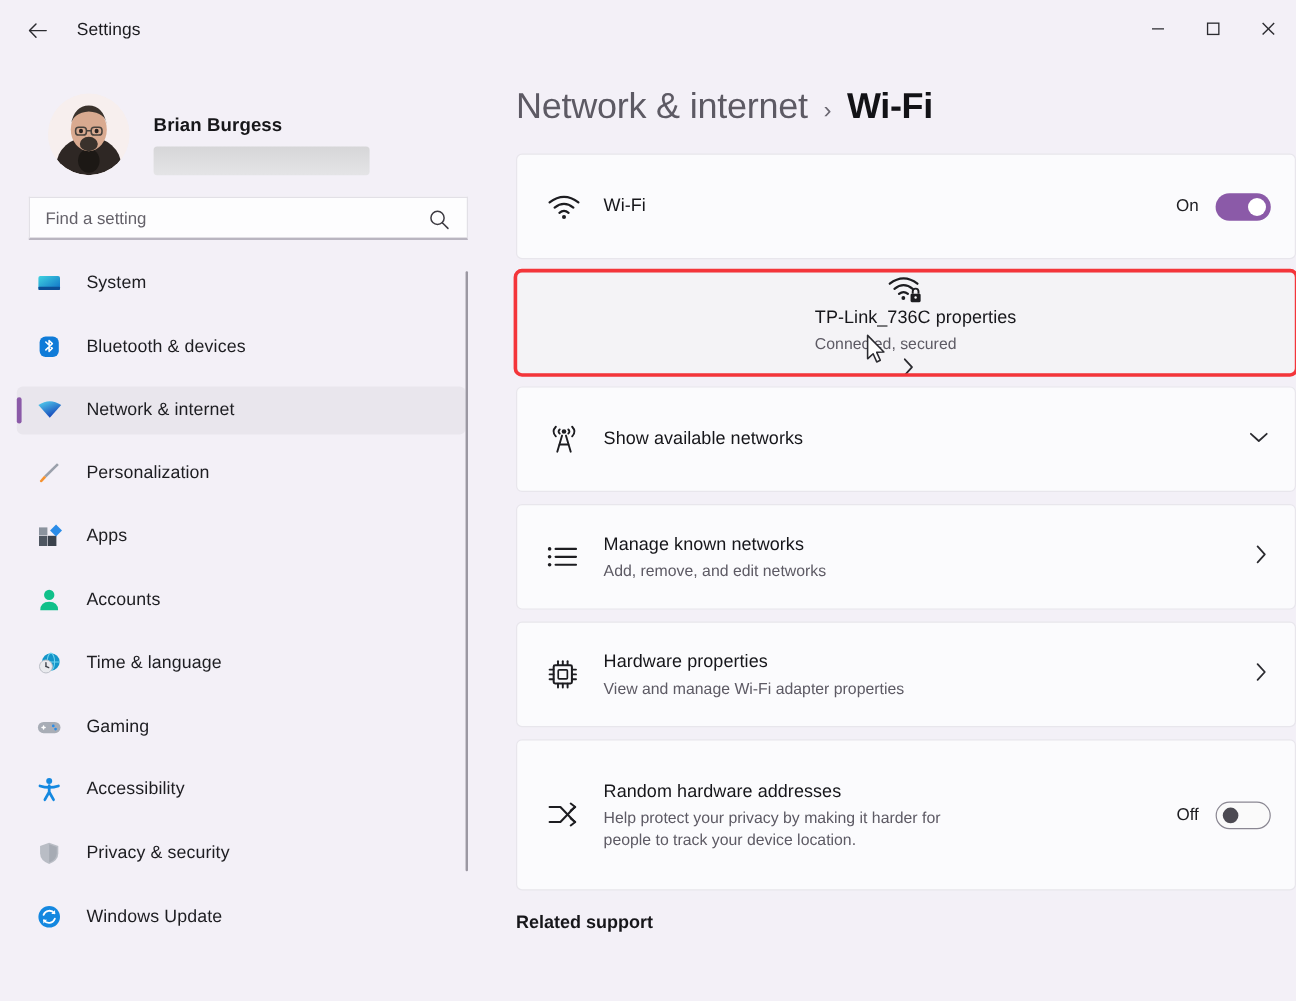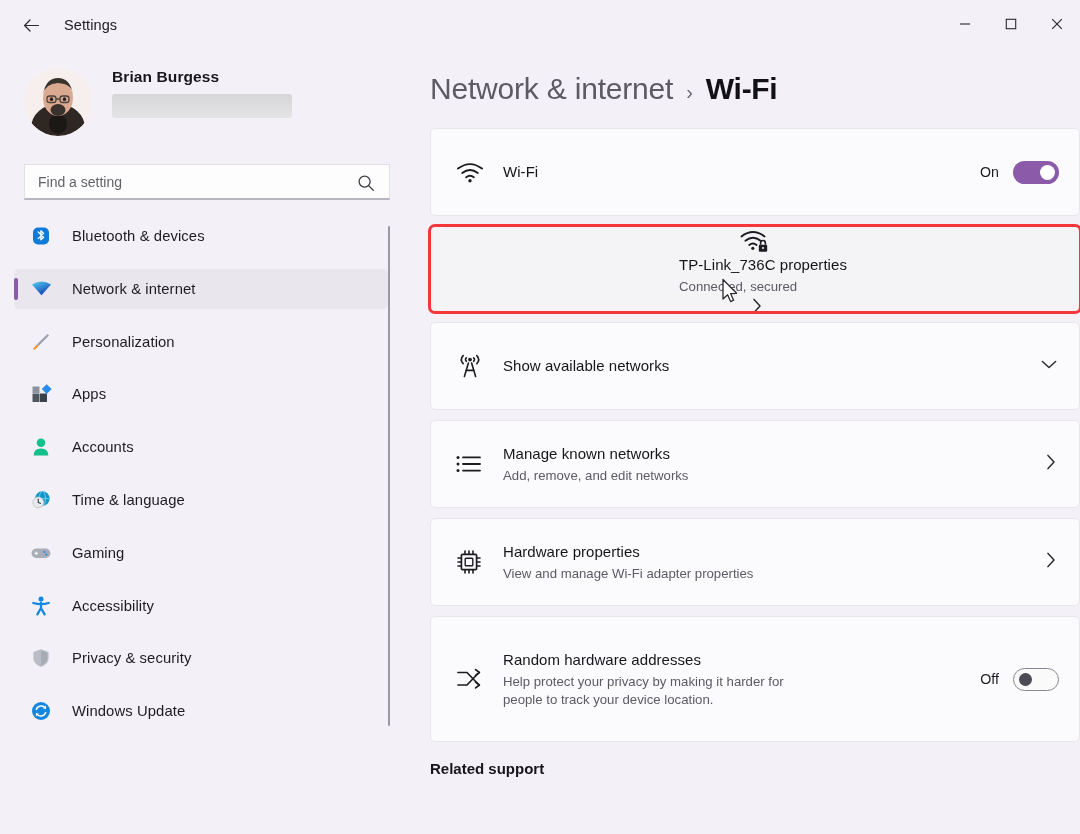--- a/index.html
+++ b/index.html
@@ -36,21 +36,21 @@
   .wc {
     width: 46px; height: 48px; display: flex; align-items: center; justify-content: center;
     cursor: pointer;
   }
 
   
   .sidebar {
     position: absolute; top: 50px; left: 0; width: 412px; height: 784px;
   }
   .profile {
-    display: flex; align-items: flex-start; padding: 18px 0 0 24px; height: 96px;
+    display: flex; align-items: flex-end; padding: 18px 0 0 24px; height: 96px; margin-left: 16px;
   }
   .avatar {
     width: 68px; height: 68px; border-radius: 50%; overflow: hidden;
     background: #f6eeee; flex: none; position: relative;
   }
   .avatar svg { display: block; }
   .profile-text { margin-left: 20px; }
   .profile-name {
     font-size: 15.5px; font-weight: bold; color: #17171a; letter-spacing: .1px;
   }
@@ -239,20 +239,35 @@
           <svg width="18" height="18" viewBox="0 0 18 18">
             <circle cx="7.6" cy="7.6" r="5.5" stroke="#3c3a41" stroke-width="1.25" fill="none"></circle>
             <line x1="11.6" y1="11.6" x2="16.3" y2="16.3" stroke="#3c3a41" stroke-width="1.25" stroke-linecap="round"></line>
           </svg>
         </span>
       </div>
     </div>
 
     <div class="navlist">
 
+      <div class="navitem">
+        <span class="nav-ico">
+          <svg width="22" height="22" viewBox="0 0 22 22">
+            <defs>
+                <linearGradient id="gMon" x1="0" y1="0" x2="1" y2="1">
+              <stop offset="0%" stop-color="#3fd3e0"></stop>
+                  <stop offset="100%" stop-color="#0f6fc6"></stop>
+            </linearGradient>
+              </defs>
+            <rect x="2" y="5" width="18" height="11.5" rx="1.6" fill="url(#gMon)"></rect>
+            <rect x="2" y="14" width="18" height="2.6" rx="0.6" fill="#0c4f96"></rect>
+          </svg>
+        </span>
+        <span class="nav-label">System</span>
+      </div>
 
       <div class="navitem">
         <span class="nav-ico">
           <svg width="22" height="22" viewBox="0 0 22 22">
             <rect x="3" y="2.5" width="16" height="17" rx="5" fill="#0f7bd8"></rect>
             <path d="M8.2 7 L13.6 12.2 L10.9 14.8 L10.9 5.8 L13.6 8.4 L8.2 13.6" stroke="#fff" stroke-width="1.3" fill="none" stroke-linejoin="round" stroke-linecap="round"></path>
           </svg>
         </span>
         <span class="nav-label">Bluetooth &amp; devices</span>
       </div>

